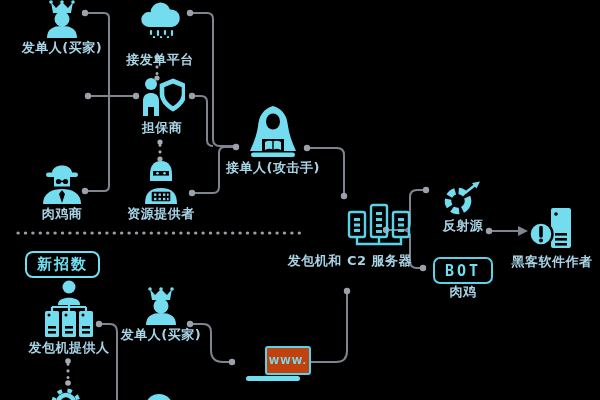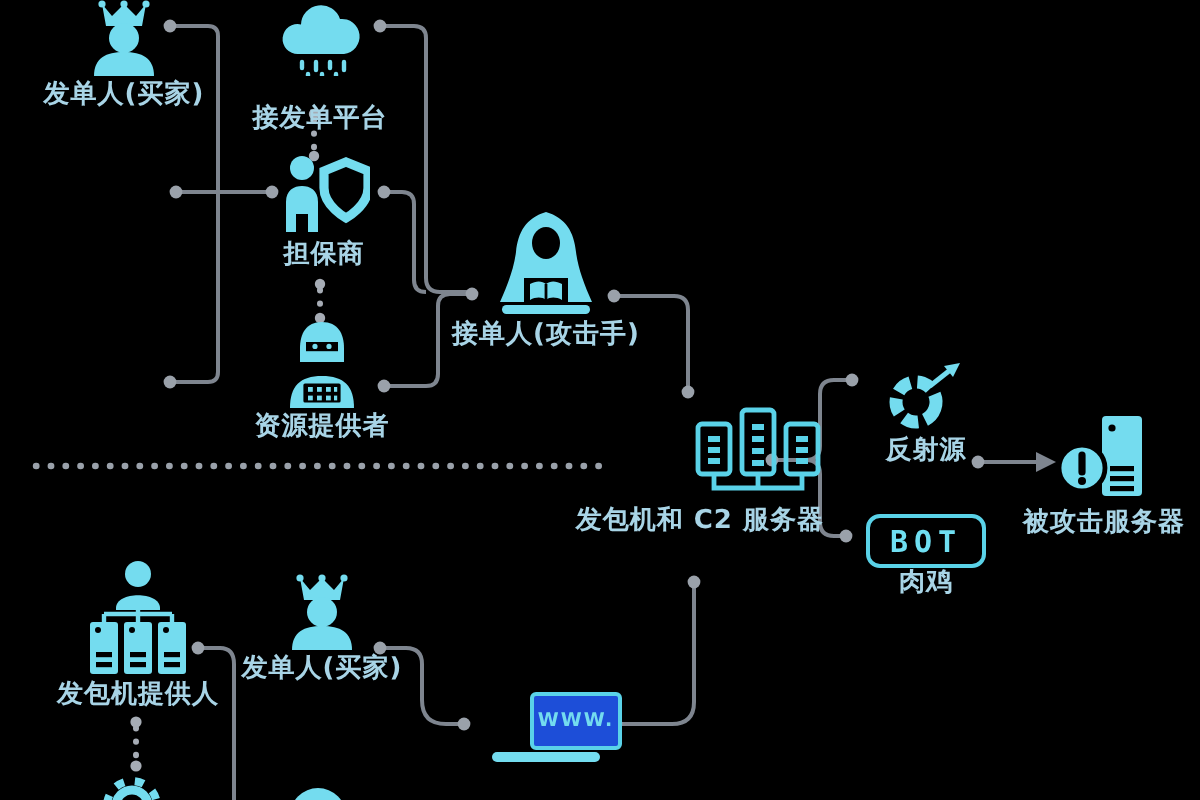--- a/index.html
+++ b/index.html
@@ -19,21 +19,21 @@
   }
   .botbox{
     position:absolute;left:433px;top:257px;width:56px;height:23px;
     border:2.5px solid #5ad2e8;border-radius:7px;color:#6fdff2;
     display:flex;align-items:center;justify-content:center;
     font-family:"DejaVu Sans Mono",monospace;font-size:15px;font-weight:bold;letter-spacing:3px;
   }
   .botlbl{position:absolute;left:433px;top:285px;width:60px;margin-top:0;}
   .laptop{display:flex;flex-direction:column;align-items:center;}
   .laptop .screen{
-    width:42px;height:25px;border:2.5px solid #5ad2e8;border-radius:3px;background:#1d4ed8;
+    width:42px;height:25px;border:2.5px solid #5ad2e8;border-radius:3px;background:#c2410c;
     display:flex;align-items:center;justify-content:center;margin-left:30px;
   }
   .laptop .screen span{color:#74dcef;font-size:9.5px;font-weight:bold;letter-spacing:1px;}
   .laptop .base{width:54px;height:5px;background:#74dcef;border-radius:2.5px;margin-top:1px;}
   .headcut{position:absolute;left:145px;top:394px;width:28px;height:28px;border-radius:50%;background:#74dcef;}
   .gearcut{position:absolute;left:50px;top:388px;}
 </style>
 </head>
 <body>
 
@@ -128,20 +128,37 @@
     <svg width="46" height="42" viewBox="0 0 46 42">
       <g fill="#74dcef">
         <circle cx="12" cy="8" r="6"></circle>
         <path d="M4,40 V25 C4,19 8,17 12,17 C16,17 20,19 20,25 V40 H15 V31 H9 V40 Z"></path>
       </g>
       <path d="M34,5 L45,9.5 V18 C45,27 34,33 34,33 C34,33 23,27 23,18 V9.5 Z" fill="none" stroke="#74dcef" stroke-width="4.6"></path>
     </svg>
     <div class="lbl">担保商</div>
   </div>
 
+  <div class="node" style="left:10px;top:160px;width:104px;">
+    <svg width="42" height="44" viewBox="0 0 42 44">
+      <g fill="#74dcef">
+        <path d="M11,13 C11,3 31,3 31,13 Z"></path>
+        <rect x="5" y="12.5" width="32" height="4.5" rx="2.2"></rect>
+        <rect x="13" y="17" width="16" height="9.5"></rect>
+        <path d="M2,44 C2,33 11,29 21,29 C31,29 40,33 40,44 Z"></path>
+      </g>
+      <g fill="#000">
+        <circle cx="17.5" cy="21.5" r="2.6"></circle>
+          <circle cx="24.5" cy="21.5" r="2.6"></circle>
+        <rect x="19" y="20.6" width="4" height="1.6"></rect>
+        <path d="M21,30 l3,4 -3,9 -3,-9 Z"></path>
+      </g>
+    </svg>
+    <div class="lbl">肉鸡商</div>
+  </div>
 
   <div class="node" style="left:103px;top:160px;width:116px;">
     <svg width="38" height="44" viewBox="0 0 38 44">
       <g fill="#74dcef">
         <path d="M19,1 C27,1 30,7 30,14 V21 H8 V14 C8,7 11,1 19,1 Z"></path>
         <path d="M3,44 C3,33 8,28 19,28 C30,28 35,33 35,44 Z"></path>
       </g>
       <rect x="11" y="11" width="16" height="4.6" fill="#000"></rect>
       <circle cx="15.5" cy="13.2" r="1.3" fill="#74dcef"></circle>
         <circle cx="22.5" cy="13.2" r="1.3" fill="#74dcef"></circle>
@@ -216,23 +233,24 @@
       <g fill="#000">
         <circle cx="28" cy="8" r="1.8"></circle>
         <rect x="27" y="27" width="12" height="2.6"></rect>
           <rect x="27" y="32" width="12" height="2.6"></rect>
           <rect x="27" y="37" width="12" height="2.6"></rect>
       </g>
       <circle cx="13" cy="28" r="11.5" fill="#74dcef" stroke="#000" stroke-width="2.4"></circle>
       <path d="M13,21.5 V30" stroke="#000" stroke-width="3.6" stroke-linecap="round"></path>
       <circle cx="13" cy="34.5" r="2" fill="#000"></circle>
     </svg>
-    <div class="lbl">被攻击服务器</div>
-  </div>
-
+    <div class="lbl">黑客软件作者</div>
+  </div>
+
+  <div class="badge">新招数</div>
 
   <div class="node" style="left:15px;top:280px;width:108px;">
     <svg width="58" height="58" viewBox="0 0 58 58">
       <g fill="#74dcef">
         <circle cx="29" cy="7" r="6.5"></circle>
         <path d="M18,24 C18,15.5 40,15.5 40,24 V25 H18 Z"></path>
       </g>
       <g stroke="#74dcef" stroke-width="2.2" fill="none">
         <path d="M29,23 V27"></path>
           <path d="M12,27 H46"></path>

